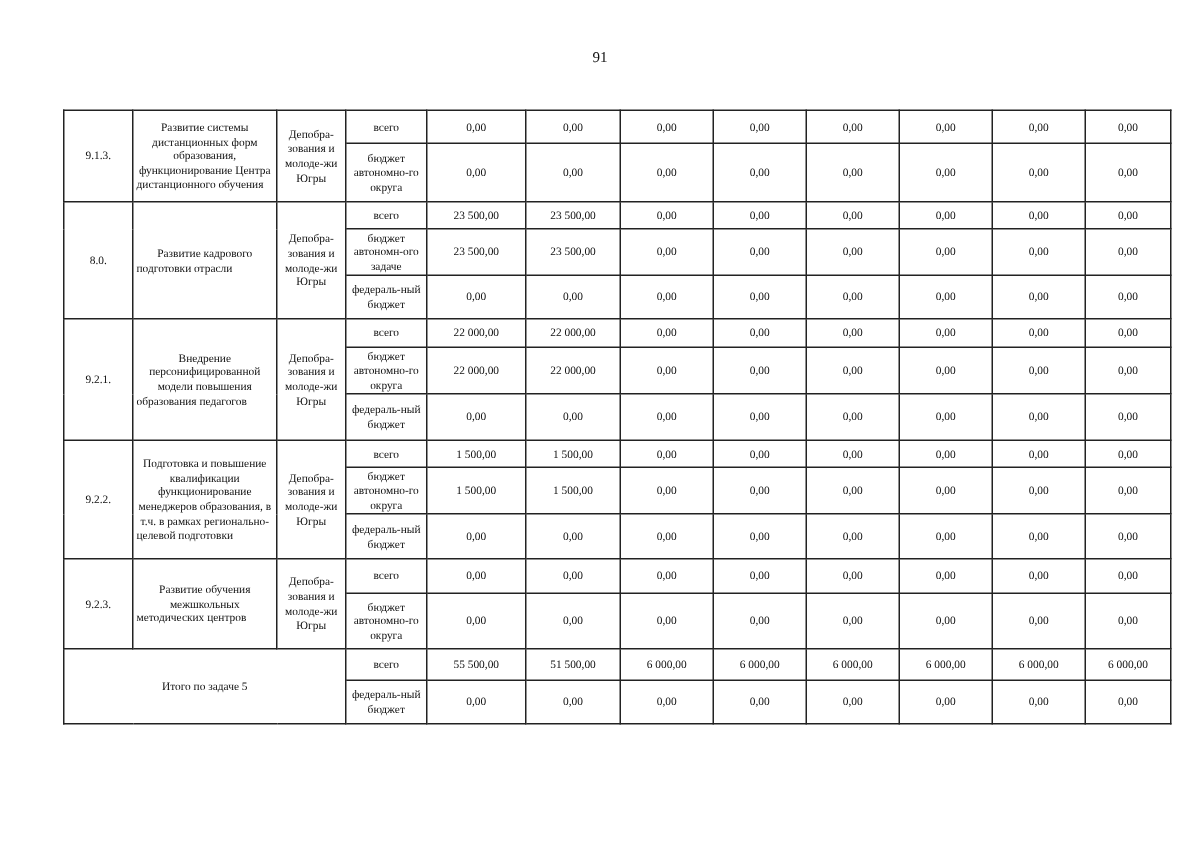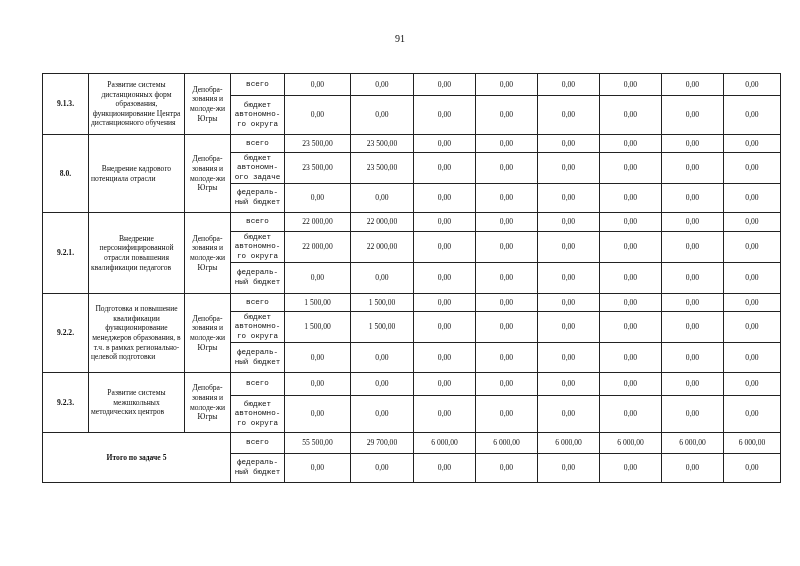--- a/index.html
+++ b/index.html
@@ -7,24 +7,24 @@
          font-family: "Liberation Serif", "DejaVu Serif", serif; color: #111; }
   .page-num { position: absolute; top: 33px; left: 0; width: 800px; text-align: center;
               font-size: 10px; }
   table.budget { position: absolute; left: 42px; top: 73px; border-collapse: collapse;
                  table-layout: fixed; width: 738px; }
   table.budget td { border: 1px solid #222; font-size: 7.6px; line-height: 9.6px;
                     padding: 0 2px; vertical-align: middle; text-align: center; }
   td.code { vertical-align: top; padding-top: 1px; }
   td.name { text-align: justify; text-align-last: left; vertical-align: top; padding: 1px 3px; }
   td.resp { vertical-align: middle; line-height: 9.6px; }
-  td.type { font-size: 7.4px; line-height: 9.4px; font-family: Liberation Mono, monospace; }
+  td.type { font-size: 7.4px; line-height: 9.4px; }
   td.num { font-size: 7.6px; }
   td.total-label { font-size: 8px; }
-  .outer-l { border-left-width: 1.5px !important; font-weight: bold; }
+  .outer-l { border-left-width: 1.5px !important; }
 </style>
 </head>
 <body>
 
 <div class="page-num">91</div>
 
 <table class="budget">
   <colgroup>
     <col style="width:46px">
       <col style="width:96px">
@@ -60,21 +60,21 @@
         <td class="num">0,00</td>
         <td class="num">0,00</td>
         <td class="num">0,00</td>
         <td class="num">0,00</td>
         <td class="num">0,00</td>
         <td class="num">0,00</td>
         <td class="num">0,00</td>
       </tr>
       <tr style="height: 18px;">
         <td class="code outer-l" rowspan="3">8.0.</td>
-        <td class="name" rowspan="3">Внедрение кадрового потенциала отрасли</td>
+        <td class="name" rowspan="3">Развитие кадрового подготовки отрасли</td>
         <td class="resp" rowspan="3">Депобра-зования и молоде-жи Югры</td>
         <td class="type">всего</td>
         <td class="num">23 500,00</td>
         <td class="num">23 500,00</td>
         <td class="num">0,00</td>
         <td class="num">0,00</td>
         <td class="num">0,00</td>
         <td class="num">0,00</td>
         <td class="num">0,00</td>
         <td class="num">0,00</td>
@@ -96,21 +96,21 @@
         <td class="num">0,00</td>
         <td class="num">0,00</td>
         <td class="num">0,00</td>
         <td class="num">0,00</td>
         <td class="num">0,00</td>
         <td class="num">0,00</td>
         <td class="num">0,00</td>
       </tr>
       <tr style="height: 19px;">
         <td class="code outer-l" rowspan="3">9.2.1.</td>
-        <td class="name" rowspan="3">Внедрение персонифицированной отрасли повышения квалификации педагогов</td>
+        <td class="name" rowspan="3">Внедрение персонифицированной модели повышения образования педагогов</td>
         <td class="resp" rowspan="3">Депобра-зования и молоде-жи Югры</td>
         <td class="type">всего</td>
         <td class="num">22 000,00</td>
         <td class="num">22 000,00</td>
         <td class="num">0,00</td>
         <td class="num">0,00</td>
         <td class="num">0,00</td>
         <td class="num">0,00</td>
         <td class="num">0,00</td>
         <td class="num">0,00</td>
@@ -168,21 +168,21 @@
         <td class="num">0,00</td>
         <td class="num">0,00</td>
         <td class="num">0,00</td>
         <td class="num">0,00</td>
         <td class="num">0,00</td>
         <td class="num">0,00</td>
         <td class="num">0,00</td>
       </tr>
       <tr style="height: 23px;">
         <td class="code outer-l" rowspan="2">9.2.3.</td>
-        <td class="name" rowspan="2">Развитие системы межшкольных методических центров</td>
+        <td class="name" rowspan="2">Развитие обучения межшкольных методических центров</td>
         <td class="resp" rowspan="2">Депобра-зования и молоде-жи Югры</td>
         <td class="type">всего</td>
         <td class="num">0,00</td>
         <td class="num">0,00</td>
         <td class="num">0,00</td>
         <td class="num">0,00</td>
         <td class="num">0,00</td>
         <td class="num">0,00</td>
         <td class="num">0,00</td>
         <td class="num">0,00</td>
@@ -195,21 +195,21 @@
         <td class="num">0,00</td>
         <td class="num">0,00</td>
         <td class="num">0,00</td>
         <td class="num">0,00</td>
         <td class="num">0,00</td>
       </tr>
       <tr style="height: 21px;">
         <td class="total-label outer-l" colspan="3" rowspan="2">Итого по задаче 5</td>
         <td class="type">всего</td>
         <td class="num">55 500,00</td>
-        <td class="num">29 700,00</td>
+        <td class="num">51 500,00</td>
         <td class="num">6 000,00</td>
         <td class="num">6 000,00</td>
         <td class="num">6 000,00</td>
         <td class="num">6 000,00</td>
         <td class="num">6 000,00</td>
         <td class="num">6 000,00</td>
       </tr>
       <tr style="height: 29px;">
         <td class="type">федераль-ный бюджет</td>
         <td class="num">0,00</td>

